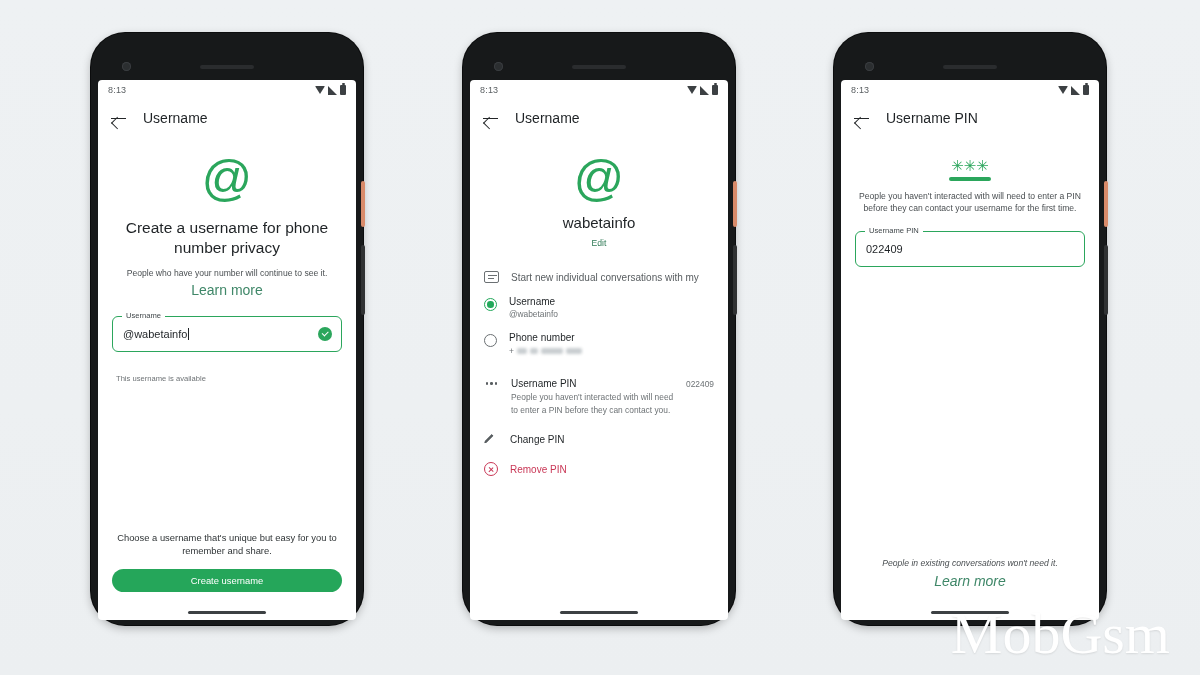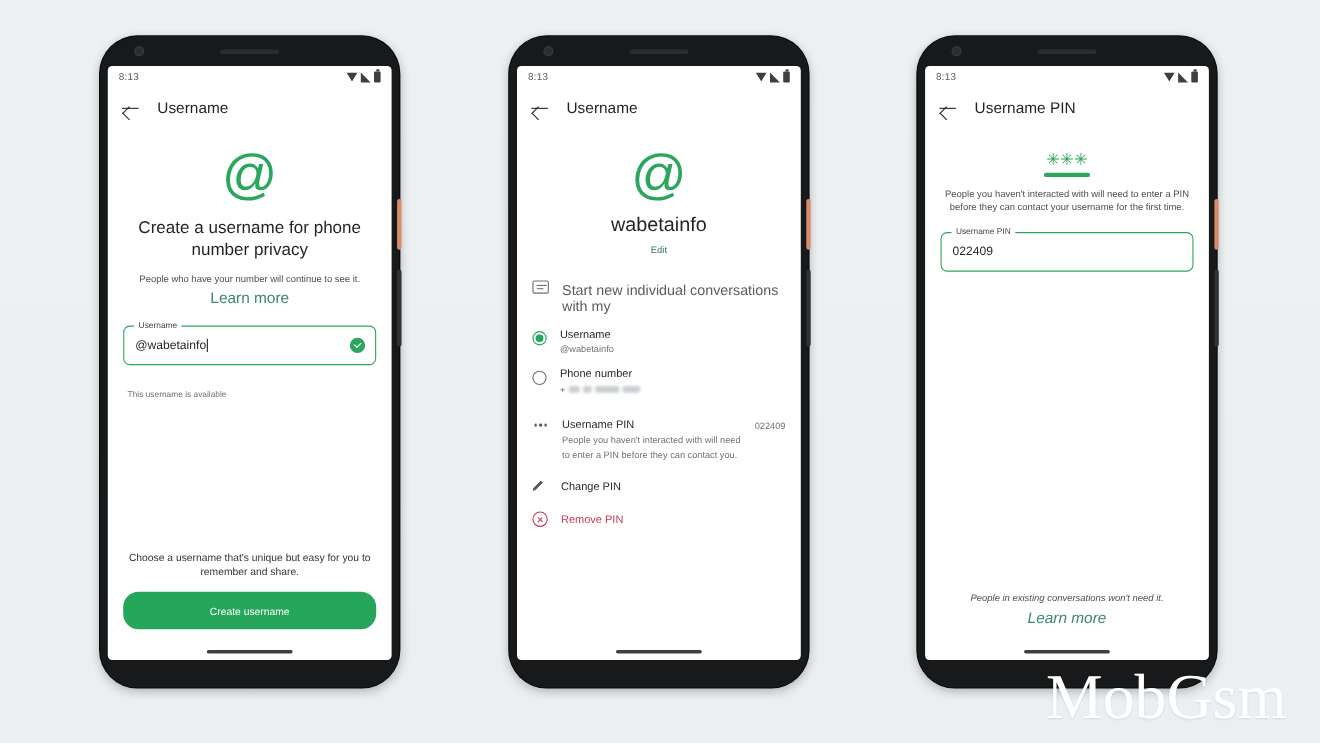--- a/index.html
+++ b/index.html
@@ -15,21 +15,21 @@
     background: linear-gradient(180deg,#eef1f3 0%, #edf0f2 60%, #eceff1 100%);
   }
 
   
   .phone {
     position: absolute;
     width: 272px; height: 592px;
     border-radius: 34px;
     background: #17191a;
     box-shadow: 0 3px 10px rgba(0,0,0,.28), 0 0 0 1px #0d0e0f;
-    padding: 0 7px 8px 7px;
+    padding: 20px 7px 8px 7px;
   }
   .phone.p1 { left: 91px;  top: 33px;  }
   .phone.p2 { left: 463px; top: 33px;  }
   .phone.p3 { left: 834px; top: 33px;  }
 
   .btn-power {
     position: absolute; right: -2px; top: 148px;
     width: 4px; height: 46px;
     background: #d98b6a; border-radius: 2px;
   }
@@ -185,51 +185,51 @@
   .spacer { flex: 1; min-height: 0; }
 
   .footnote {
     font-size: 9.4px; line-height: 1.4;
     text-align: center; color: #2f3436;
     margin-bottom: 12px;
   }
   .footnote.small { font-size: 8.6px; color: #4a4f52; margin-bottom: 3px; font-style: italic; }
 
   .cta {
-    height: 34px; flex: none;
+    height: 23px; flex: none;
     border-radius: 14px;
     background: #25a65a;
     color: #fff; font-size: 9.4px;
     display: flex; align-items: center; justify-content: center;
     cursor: pointer; margin-bottom: 12px;
   }
 
   .homebar {
     height: 16px; flex: none;
     display: flex; align-items: center; justify-content: center;
   }
   .homebar i {
     display:block; width: 78px; height: 3px;
     background: #3c4043; border-radius: 2px;
   }
 
   
   .profile-name {
     margin-top: 10px; text-align: center;
-    font-size: 18px; color: #1f2326;
+    font-size: 15px; color: #1f2326;
   }
   .edit-link {
     margin-top: 7px; text-align: center;
     font-size: 8.6px; color: #2f7a56; cursor: pointer;
   }
   .section-head {
     display: flex; align-items: flex-start; gap: 12px;
     margin-top: 22px;
   }
-  .section-head .txt { font-size: 13px; color: #585d60; padding-top: 2px; }
+  .section-head .txt { font-size: 10px; color: #585d60; padding-top: 2px; }
 
   .ic-msg {
     width: 15px; height: 12px; flex: none;
     border: 1.3px solid #6b7073; border-radius: 2px;
     position: relative; margin-top: 1px;
   }
   .ic-msg:before, .ic-msg:after {
     content:""; position:absolute; left:2.5px;
     height:1.2px; background:#6b7073;
   }

